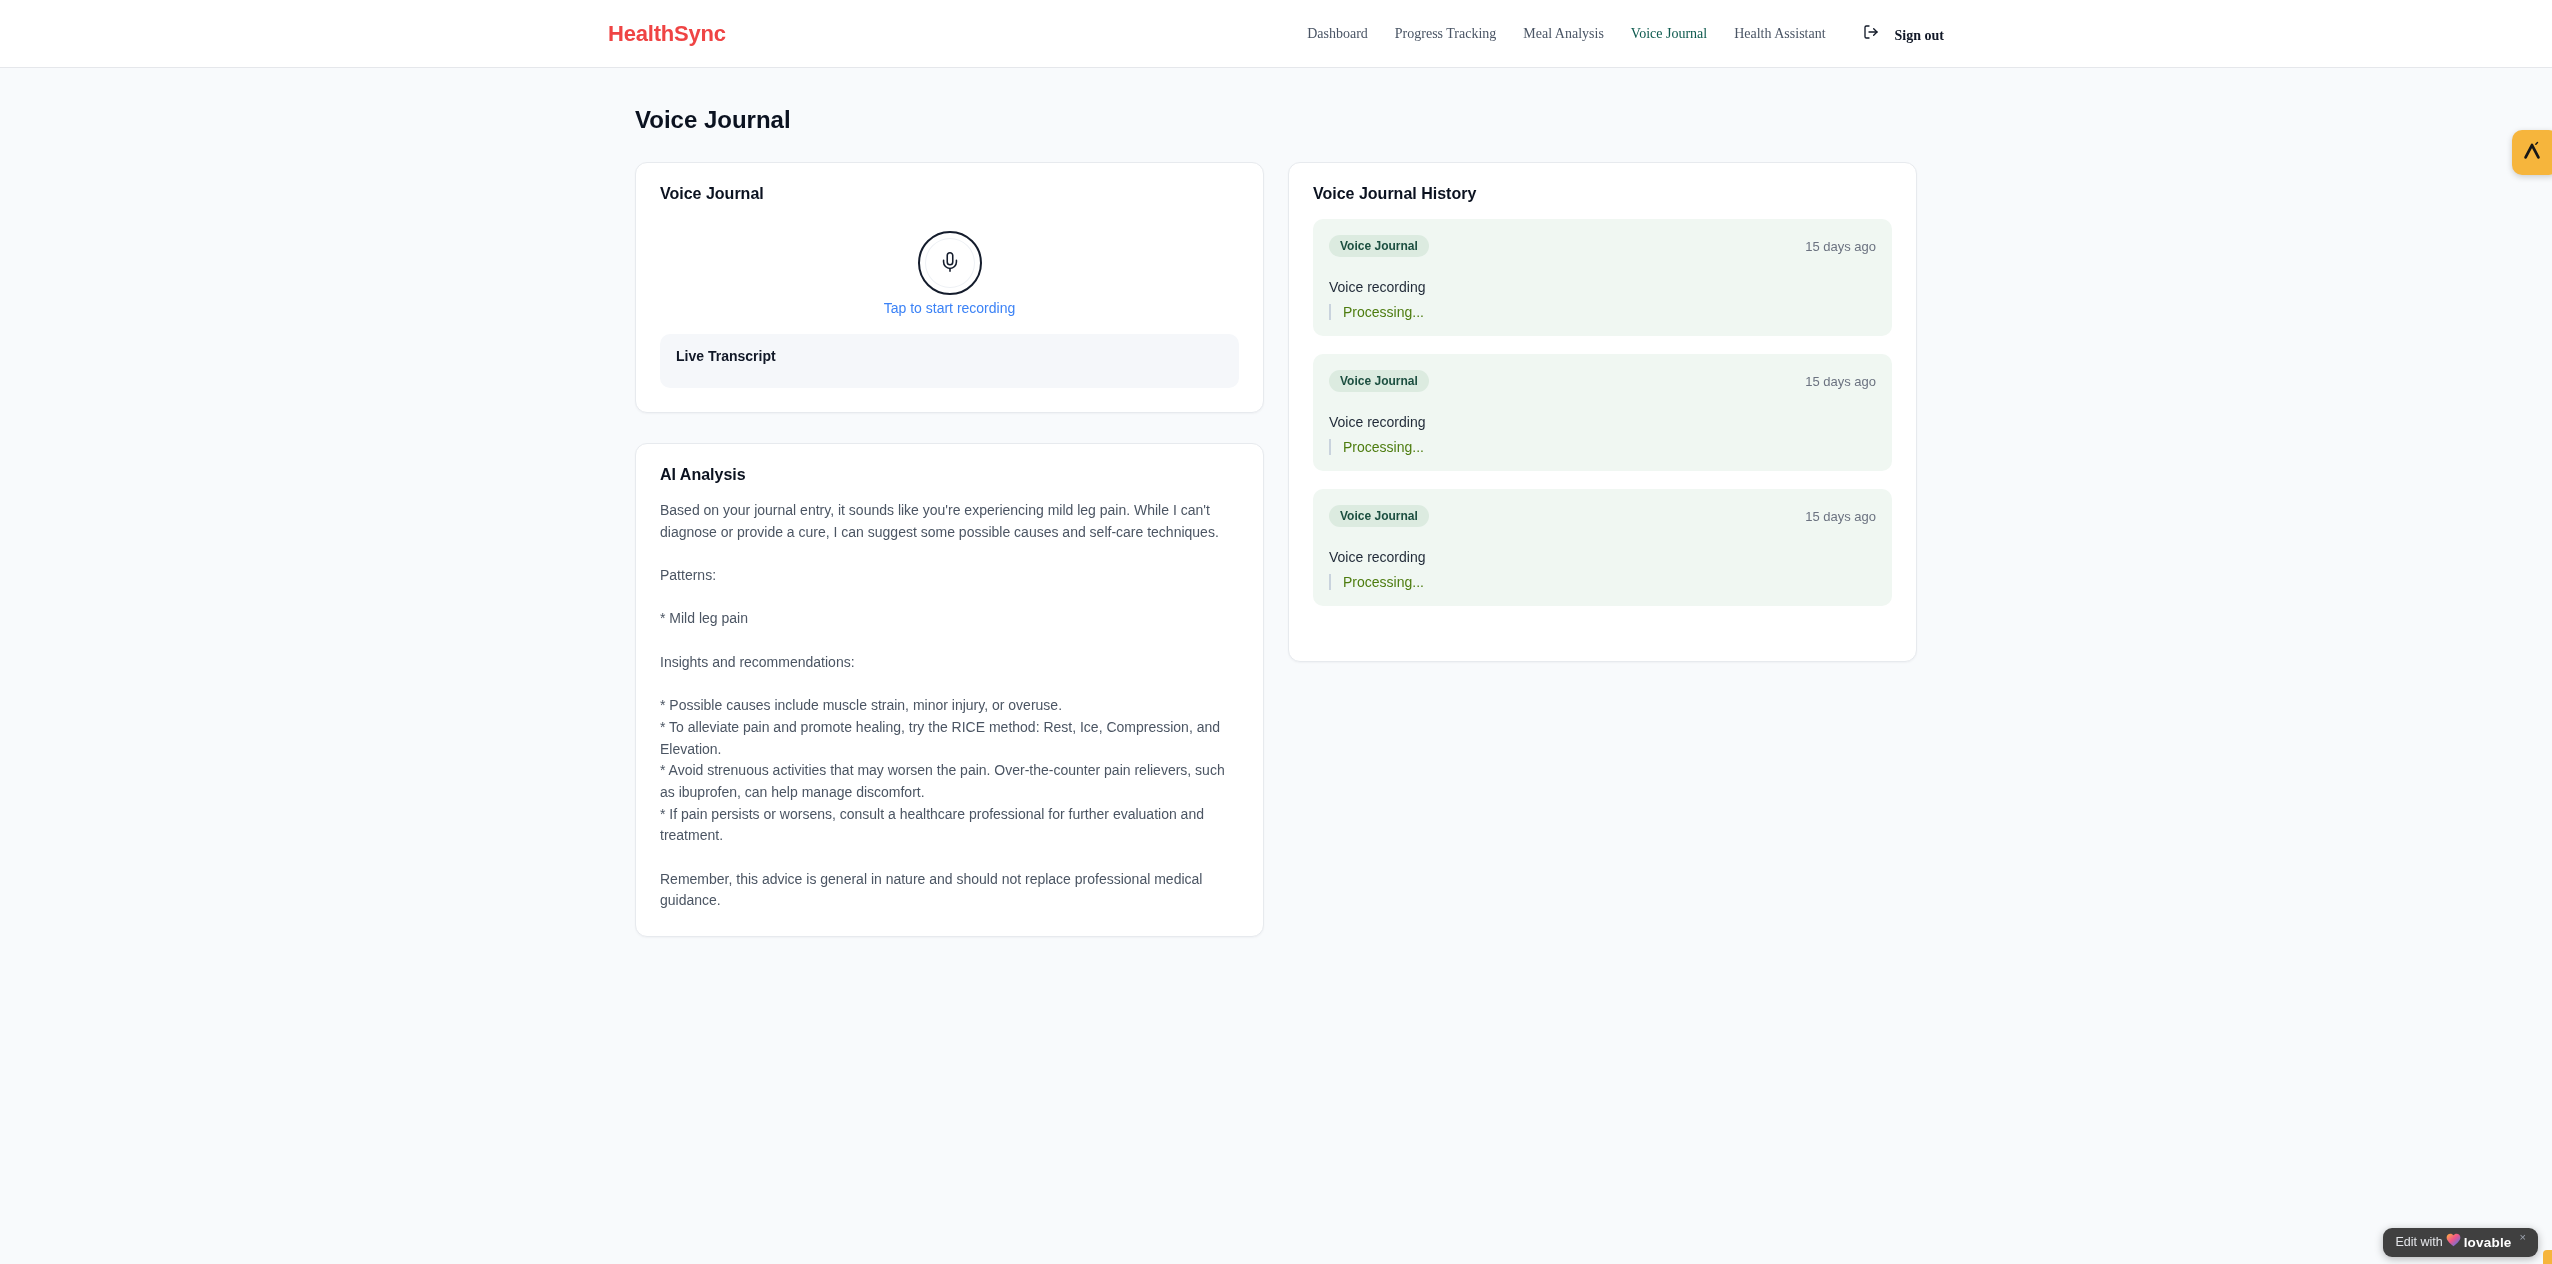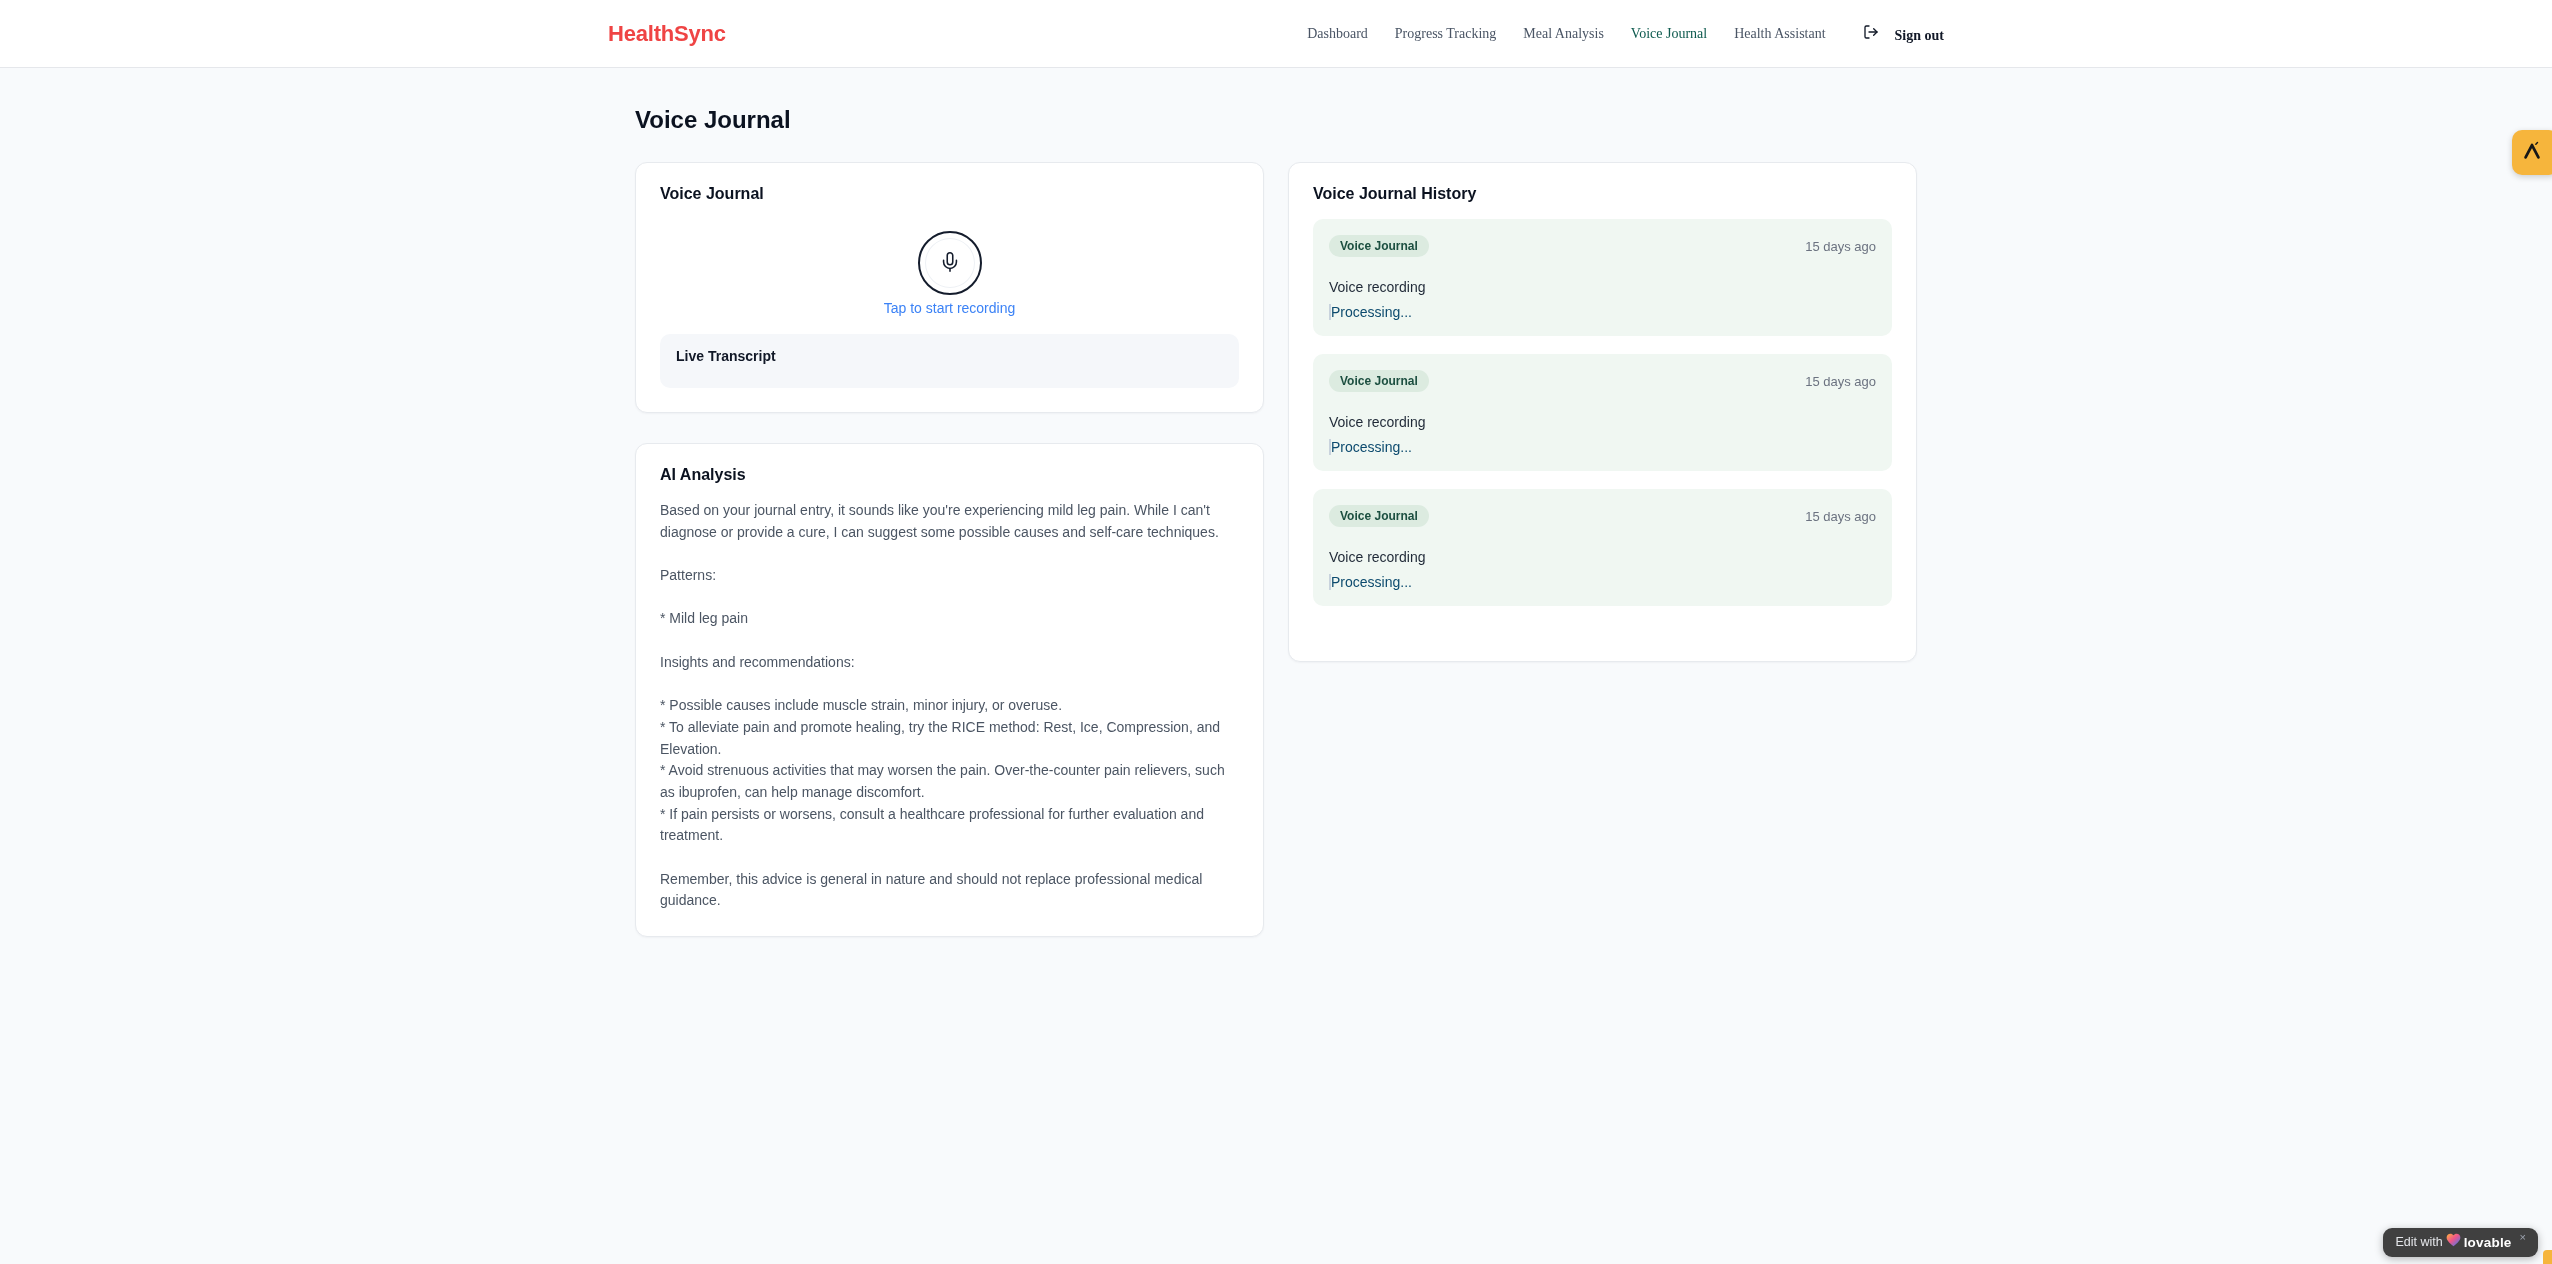--- a/index.html
+++ b/index.html
@@ -124,22 +124,23 @@
     font-size: 12px;
     font-weight: 600;
     padding: 4px 11px;
     border-radius: 999px;
   }
   .time { font-size: 13px; color: #6b7280; }
   .entry-title { margin-top: 22px; font-size: 14px; color: #1f2937; }
   .entry-status {
     margin-top: 9px;
     border-left: 2px solid #c9d3dd;
+    padding-left: 12px;
     font-size: 14px;
-    color: #0c4a6e;
+    color: #4d7c0f;
   }
 
   
   .side-badge {
     position: fixed;
     top: 130px;
     right: -7px;
     width: 47px;
     height: 45px;
     background: #f6b53c;

